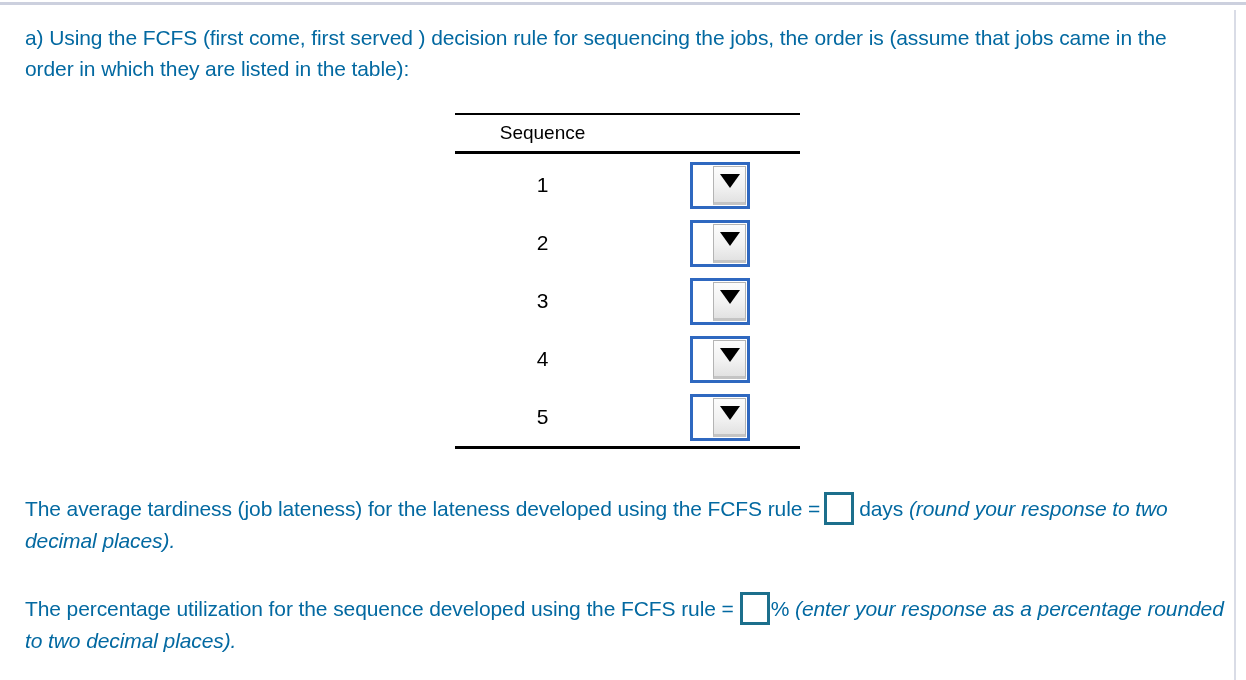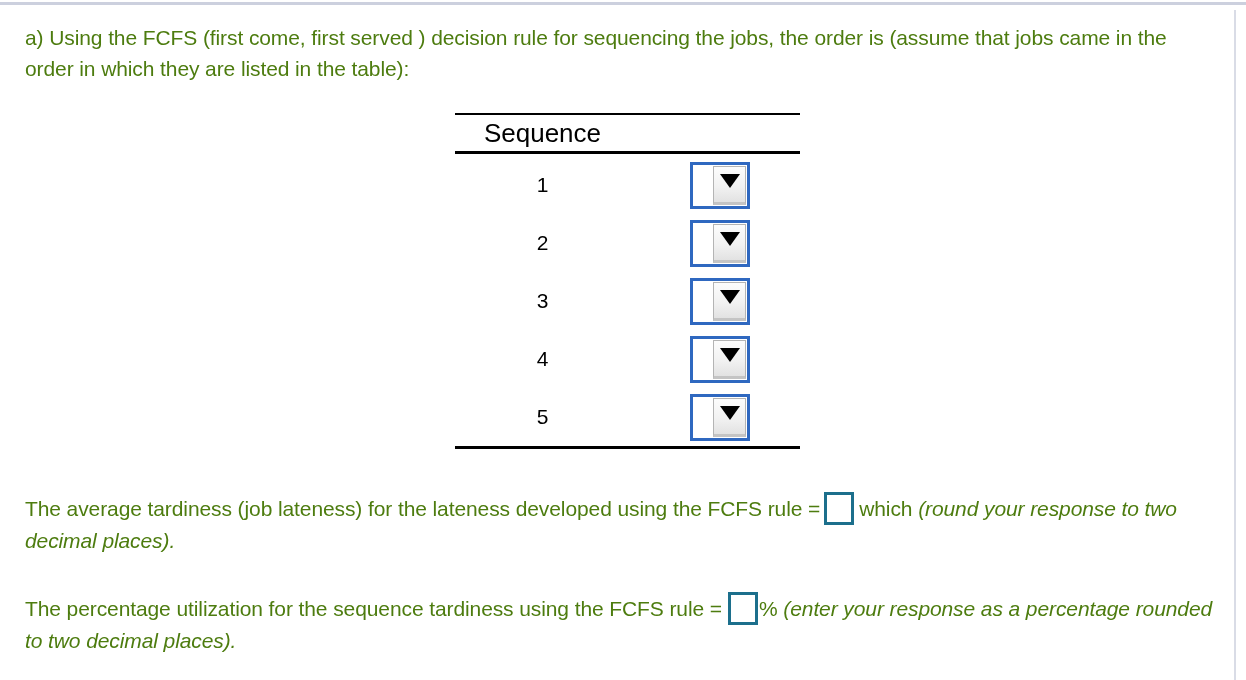--- a/index.html
+++ b/index.html
@@ -41,21 +41,21 @@
     width: 1246px;
     height: 680px;
   }
 
   
   .para {
     position: absolute;
     font-size: 21px;
     line-height: 31px;
     letter-spacing: -0.1px;
-    color: #4d7c0f;
+    color: #0369a1;
   }
   #prompt-para {
     left: 25px;
     top: 22px;
     width: 1195px;
   }
   #tardiness-para {
     left: 25px;
     top: 492px;
     width: 1205px;
@@ -100,21 +100,21 @@
     height: 3px;
     background: #000000;
     width: 345px;
   }
   .table-header {
     display: flex;
     height: 36px;
     align-items: center;
   }
   .th {
-    font-size: 26px;
+    font-size: 19px;
     text-align: center;
   }
   .th-seq { width: 175px; }
   .th-job { width: 170px; }
 
   .table-body {
     padding-top: 2px;
   }
   .trow {
     display: flex;
@@ -242,22 +242,22 @@
           </div>
         </div>
       </div>
 
     </div>
 
     <div class="rule-bottom"></div>
   </div>
 
   <div class="para" id="tardiness-para">
-    <span>The average tardiness (job lateness) for the lateness developed using the FCFS rule =</span><span class="answer-box"></span><span>which</span>
+    <span>The average tardiness (job lateness) for the lateness developed using the FCFS rule =</span><span class="answer-box"></span><span>days</span>
     <span class="ital">(round your response to two decimal places).</span>
   </div>
 
   <div class="para" id="utilization-para">
-    <span>The percentage utilization for the sequence tardiness using the FCFS rule =</span><span class="answer-box tight"></span><span>%</span>
+    <span>The percentage utilization for the sequence developed using the FCFS rule =</span><span class="answer-box tight"></span><span>%</span>
     <span class="ital">(enter your response as a percentage rounded to two decimal places).</span>
   </div>
 
 </div>
 
 </body></html>

